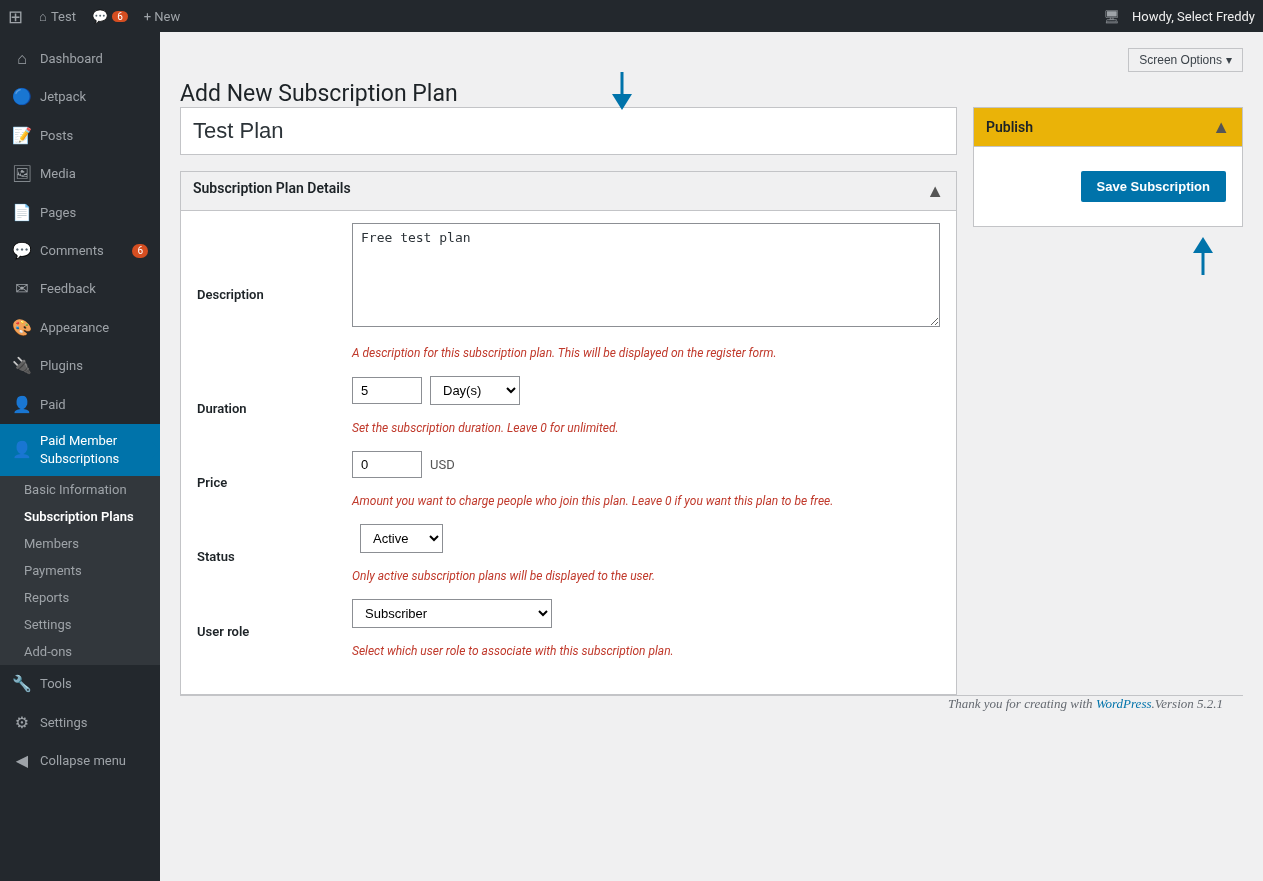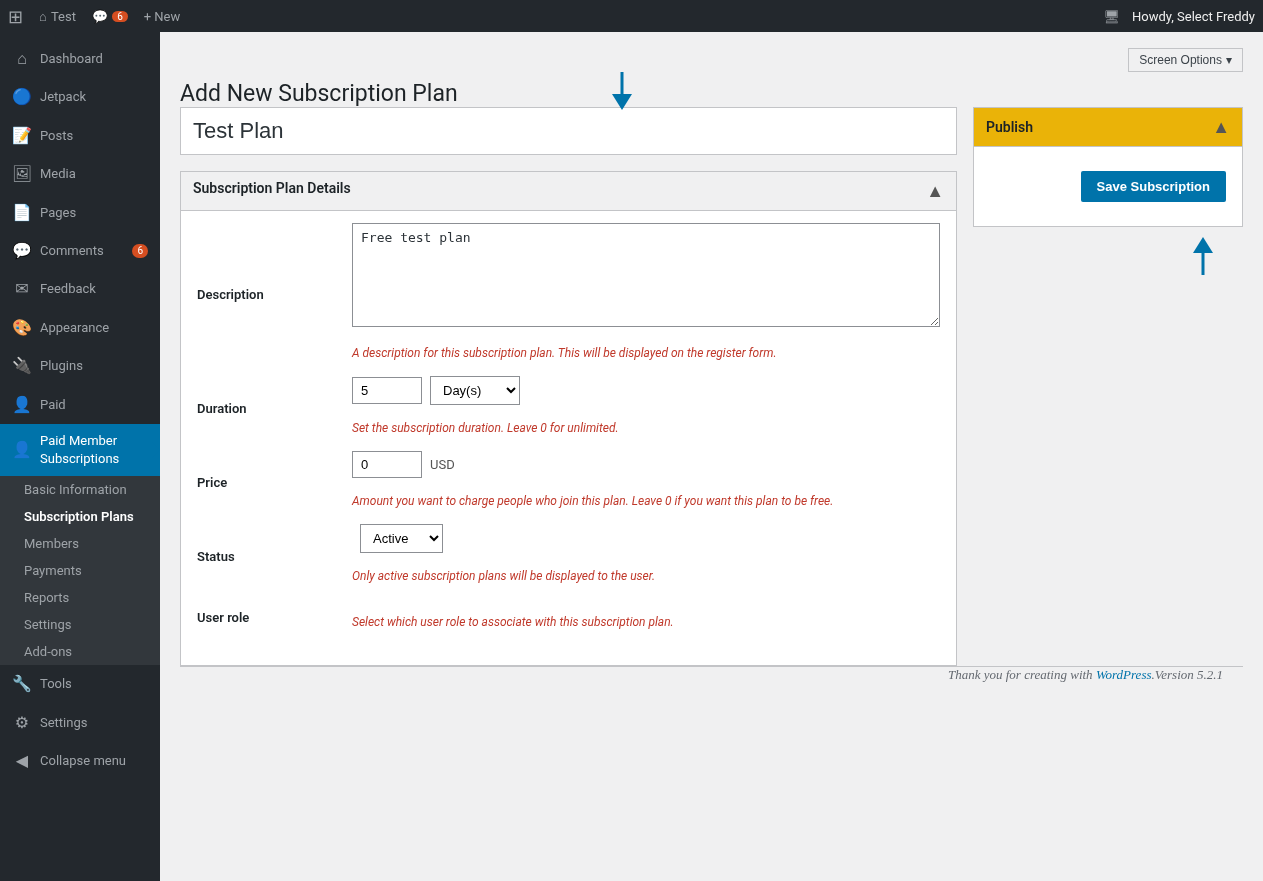--- a/index.html
+++ b/index.html
@@ -425,20 +425,27 @@
                     <option>Inactive</option>
                   </select>
                 </div>
                 <div class="form-hint">Only active subscription plans will be displayed to the user.</div>
               </div>
             </div>
 
             <div class="form-row">
               <div class="form-label">User role</div>
               <div class="form-field">
+                <select class="form-select" style="min-width:200px;">
+                  <option selected="">Subscriber</option>
+                  <option>Administrator</option>
+                  <option>Editor</option>
+                  <option>Author</option>
+                  <option>Contributor</option>
+                </select>
                 <div class="form-hint">Select which user role to associate with this subscription plan.</div>
               </div>
             </div>
 
           </div>
         </div>
       </div>
 
       <div class="content-sidebar">
         <div class="publish-section">

